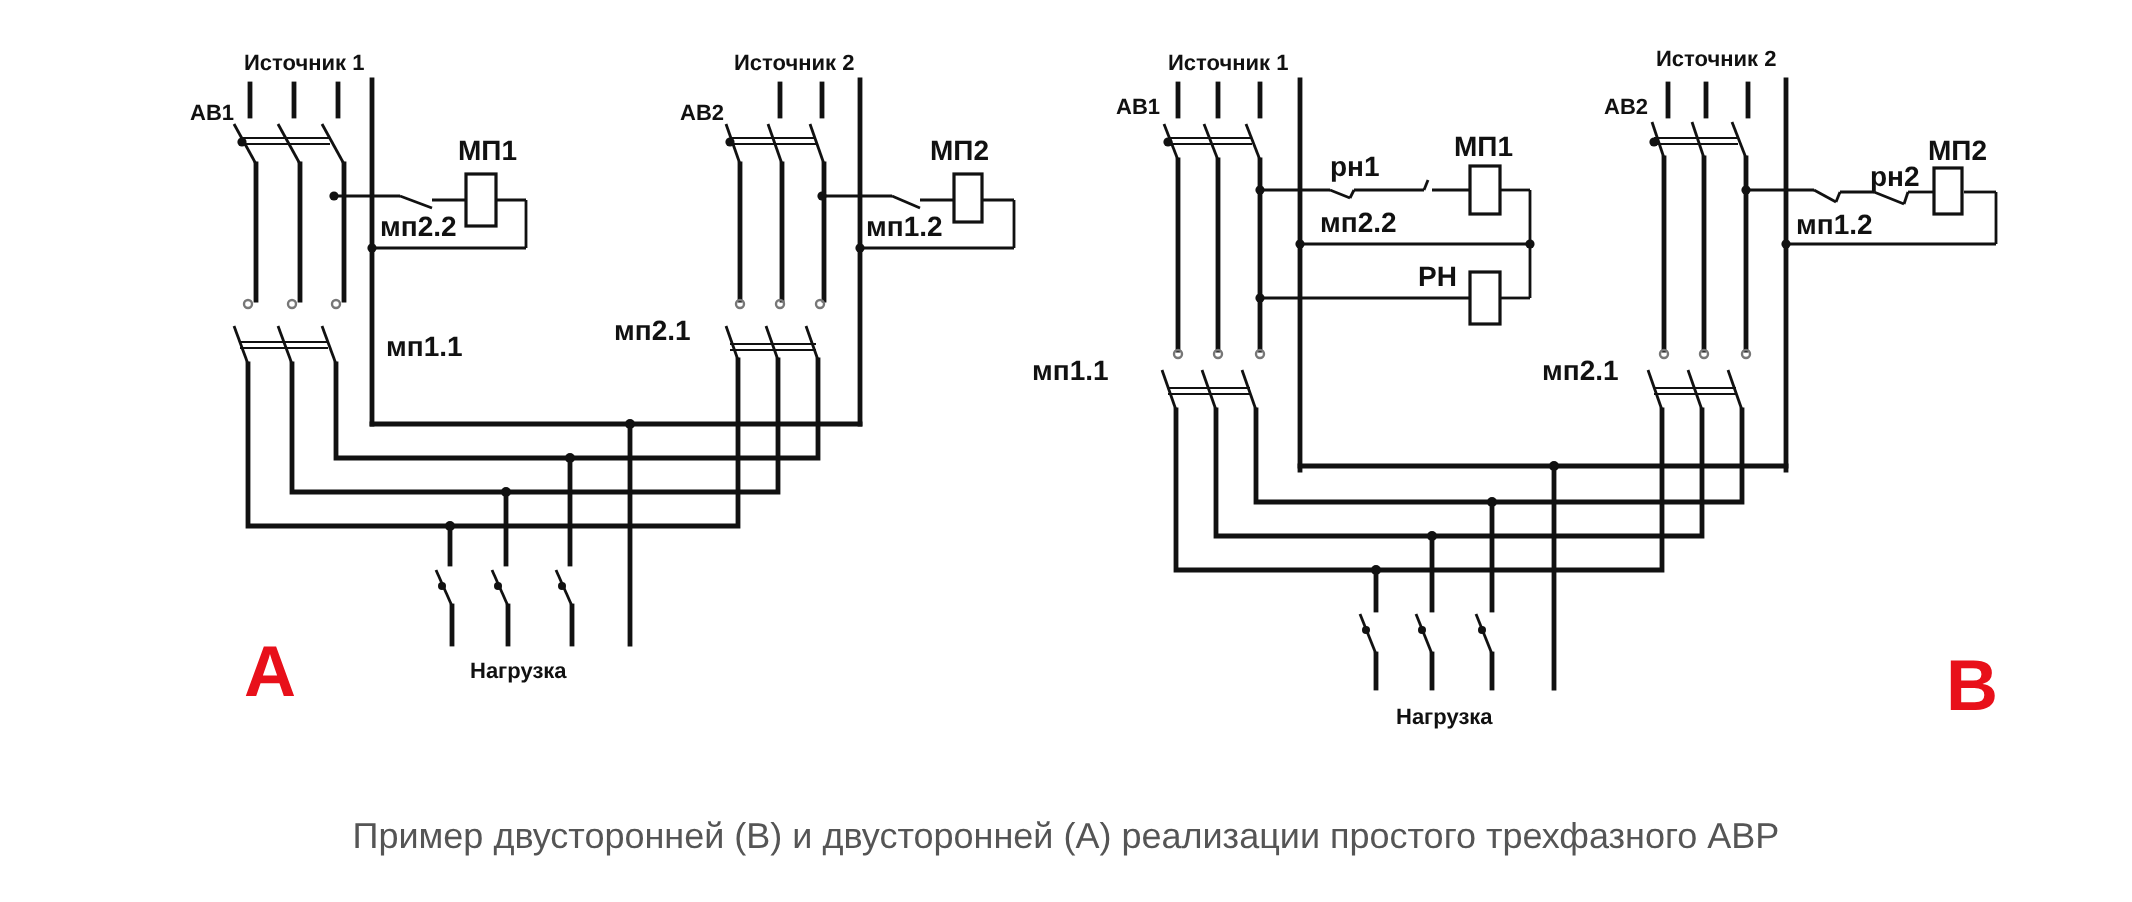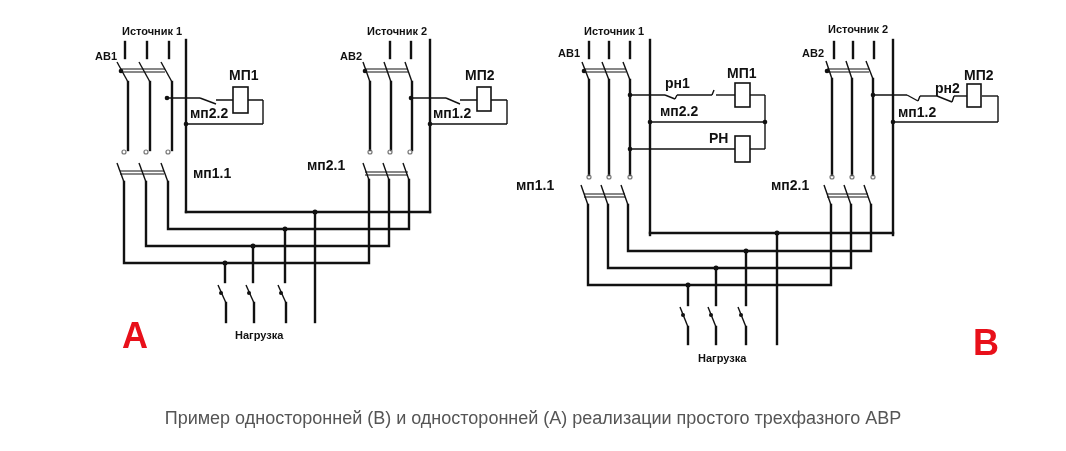--- a/index.html
+++ b/index.html
@@ -282,13 +282,13 @@
       <line class="wire" x1="688" y1="327" x2="688" y2="344"></line>
       <line class="wire" x1="716" y1="327" x2="716" y2="344"></line>
       <line class="wire" x1="746" y1="327" x2="746" y2="344"></line>
       <line class="wire" x1="777" y1="233" x2="777" y2="344"></line>
     </g>
     <text class="lbl-small" x="698" y="362">Нагрузка</text>
     <text class="lbl-big" x="973" y="355" fill="#e8101a">B</text>
   </g>
 </svg>
 
-<div class="caption">Пример односторонней (В) и односторонней (А) реализации простого трехфазного АВР</div>
+<div class="caption">Пример двусторонней (В) и двусторонней (А) реализации простого трехфазного АВР</div>
 
 </body></html>

